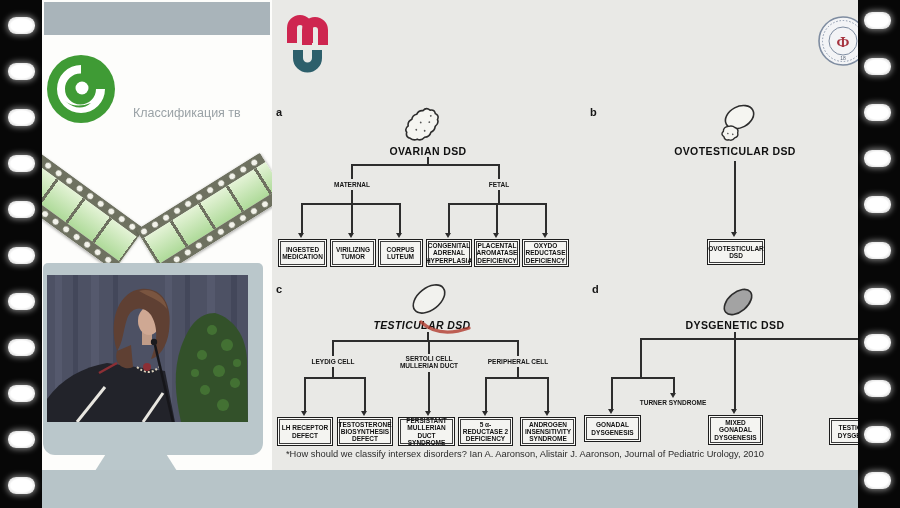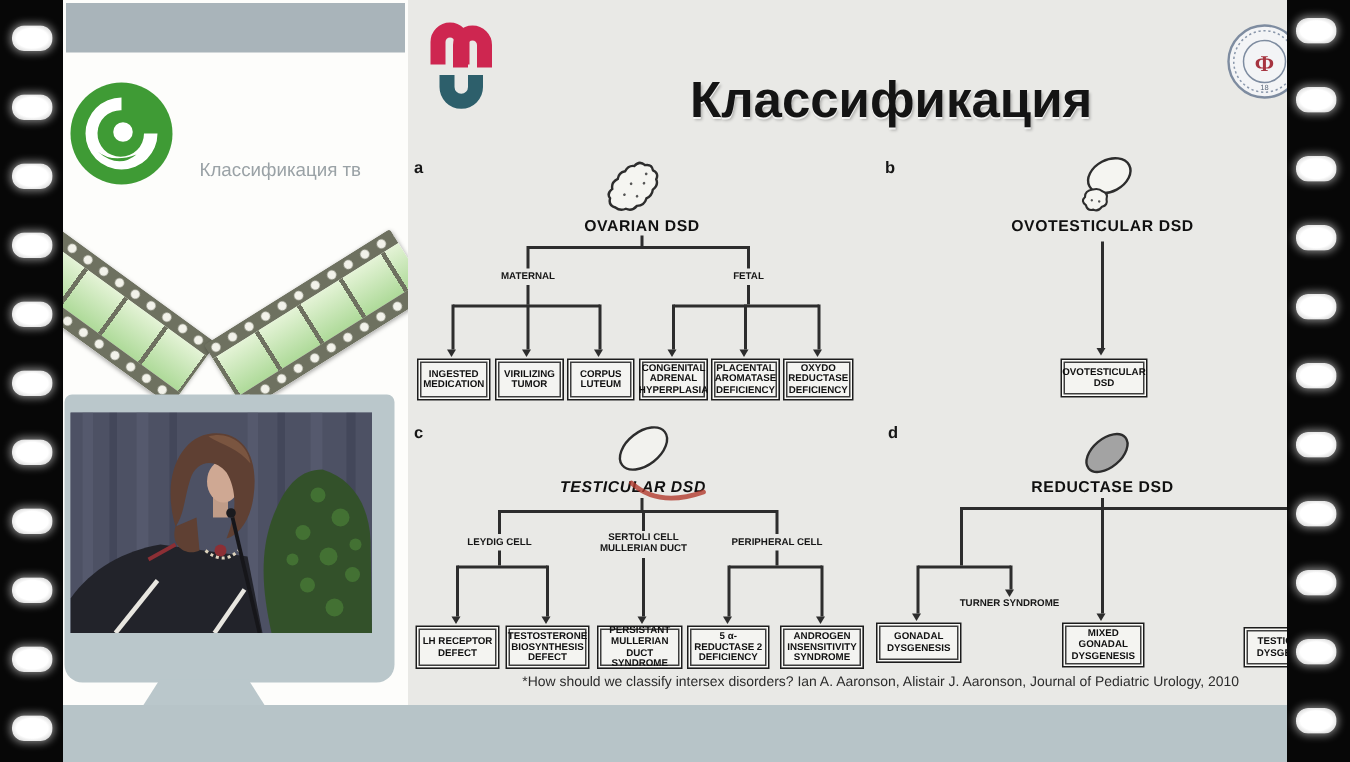--- a/index.html
+++ b/index.html
@@ -44,21 +44,21 @@
   .dheading{position:absolute;font-size:10.5px;font-weight:bold;color:#101010;text-align:center;letter-spacing:.4px;}
   .glabel{position:absolute;font-size:6.5px;font-weight:bold;color:#161616;text-align:center;line-height:1.15;}
   .dbox{position:absolute;background:#f4f4f1;border:1.6px solid #1c1c1c;
         box-shadow:inset 0 0 0 1px #fbfbf8, inset 0 0 0 2px #3d3d3d;
         display:flex;align-items:center;justify-content:center;text-align:center;
         font-size:6.5px;font-weight:bold;color:#111;line-height:1.12;padding:1px;box-sizing:border-box;}
   .hl{position:absolute;height:1.5px;background:#2d2d2d;}
   .vl{position:absolute;width:1.5px;background:#2d2d2d;}
   .ah{position:absolute;width:0;height:0;border-left:3.2px solid rgba(0,0,0,0);
       border-right:3.2px solid rgba(0,0,0,0);border-top:5.5px solid #2d2d2d;}
-  .citation{position:absolute;left:14px;top:449px;width:540px;font-size:9.3px;color:#2b2b2b;text-align:right;}
+  .citation{position:absolute;left:14px;top:449px;width:540px;font-size:9.3px;color:#2b2b2b;}
   .organ{position:absolute;}
 </style>
 </head>
 <body>
 
 <div class="frame">
 
   <div class="content">
     <div class="bottom-band"></div>
 
@@ -134,21 +134,20 @@
     </div>
 
     <div class="slide">
 
       <svg class="organ" style="left:12px;top:12px;" width="46" height="66" viewBox="0 0 46 66">
         <path d="M8,31 V16 A8,8 0 0 1 24,16 V31" fill="none" stroke="#ce2650" stroke-width="10"></path>
         <path d="M23,33 V18 A8,8 0 0 1 39,18 V33" fill="none" stroke="#ce2650" stroke-width="10"></path>
         <path d="M14,38 V46 A9.5,9.5 0 0 0 33,46 V38" fill="none" stroke="#2d5f6b" stroke-width="10"></path>
       </svg>
 
-      <div class="slide-title">Классификация</div>
 
       <svg class="organ" style="left:544px;top:4px;" width="52" height="72" viewBox="0 0 52 72">
         <circle cx="27" cy="37" r="24" fill="#f3f4f6" stroke="#7e8ca0" stroke-width="1.6"></circle>
         <circle cx="27" cy="37" r="20.5" fill="none" stroke="#8a97ab" stroke-width="1" stroke-dasharray="1.5,1.8"></circle>
         <circle cx="27" cy="37" r="14" fill="none" stroke="#7e8ca0" stroke-width="1"></circle>
         <text x="27" y="43" text-anchor="middle" font-size="15" font-weight="bold" fill="#a63440" font-family="Liberation Serif,serif">Ф</text>
         <text x="27" y="56" text-anchor="middle" font-size="5" fill="#5a6678">18</text>
       </svg>
 
       <div class="tagletter" style="left:4px;top:106px;">a</div>
@@ -243,21 +242,21 @@
       <div class="dbox" style="left:5px;top:417px;width:56px;height:29px;">LH RECEPTOR DEFECT</div>
       <div class="dbox" style="left:65px;top:417px;width:56px;height:29px;">TESTOSTERONE BIOSYNTHESIS DEFECT</div>
       <div class="dbox" style="left:126px;top:417px;width:57px;height:29px;">PERSISTANT MULLERIAN DUCT SYNDROME</div>
       <div class="dbox" style="left:186px;top:417px;width:55px;height:29px;">5 α-REDUCTASE 2 DEFICIENCY</div>
       <div class="dbox" style="left:248px;top:417px;width:56px;height:29px;">ANDROGEN INSENSITIVITY SYNDROME</div>
 
       <div class="tagletter" style="left:320px;top:283px;">d</div>
       <svg class="organ" style="left:446px;top:282px;" width="40" height="40" viewBox="0 0 40 40">
         <ellipse cx="20" cy="20" rx="16" ry="9.5" fill="#a3a3a3" stroke="#2d2d2d" stroke-width="1.6" transform="rotate(-40 20 20)"></ellipse>
       </svg>
-      <div class="dheading" style="left:403px;top:319px;width:120px;">REDUCTASE DSD</div>
+      <div class="dheading" style="left:403px;top:319px;width:120px;">DYSGENETIC DSD</div>
       <i class="vl" style="left:462.3px;top:332px;height:6px;"></i>
       <i class="hl" style="left:369px;top:338px;width:231px;"></i>
       <i class="vl" style="left:368.3px;top:338px;height:39px;"></i>
       <i class="hl" style="left:340px;top:377px;width:62px;"></i>
       <i class="vl" style="left:339.3px;top:377px;height:32px;"></i>
         <i class="ah" style="left:336.2px;top:409px;"></i>
       <i class="vl" style="left:401.3px;top:377px;height:16px;"></i>
         <i class="ah" style="left:398.2px;top:393px;"></i>
       <div class="glabel" style="left:361px;top:399px;width:80px;">TURNER SYNDROME</div>
       <i class="vl" style="left:462.3px;top:338px;height:71px;"></i>

